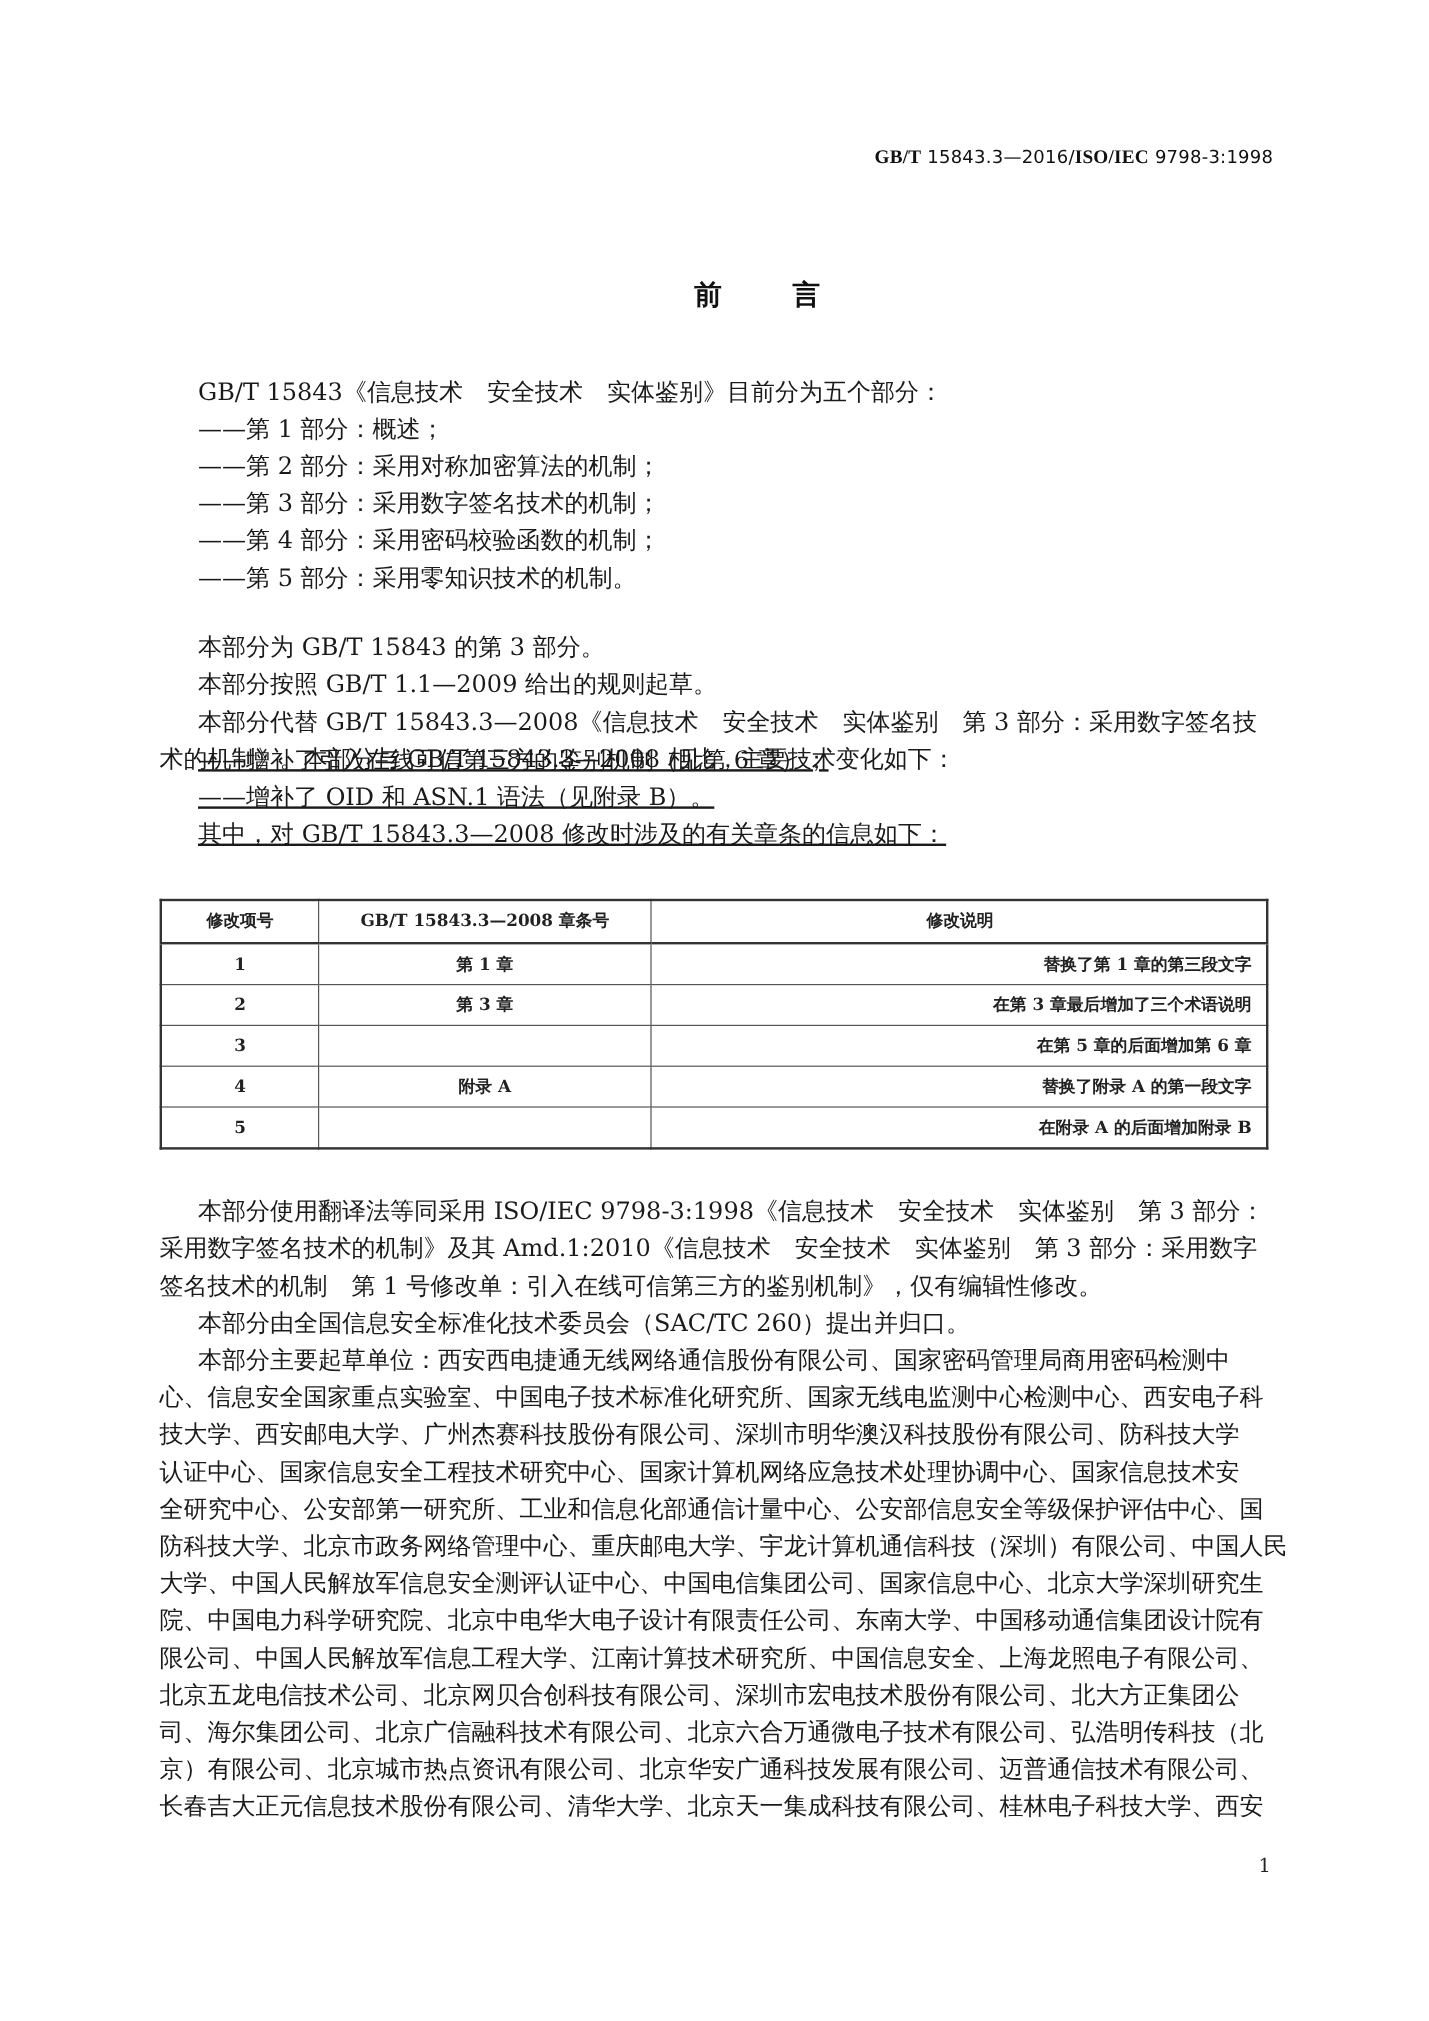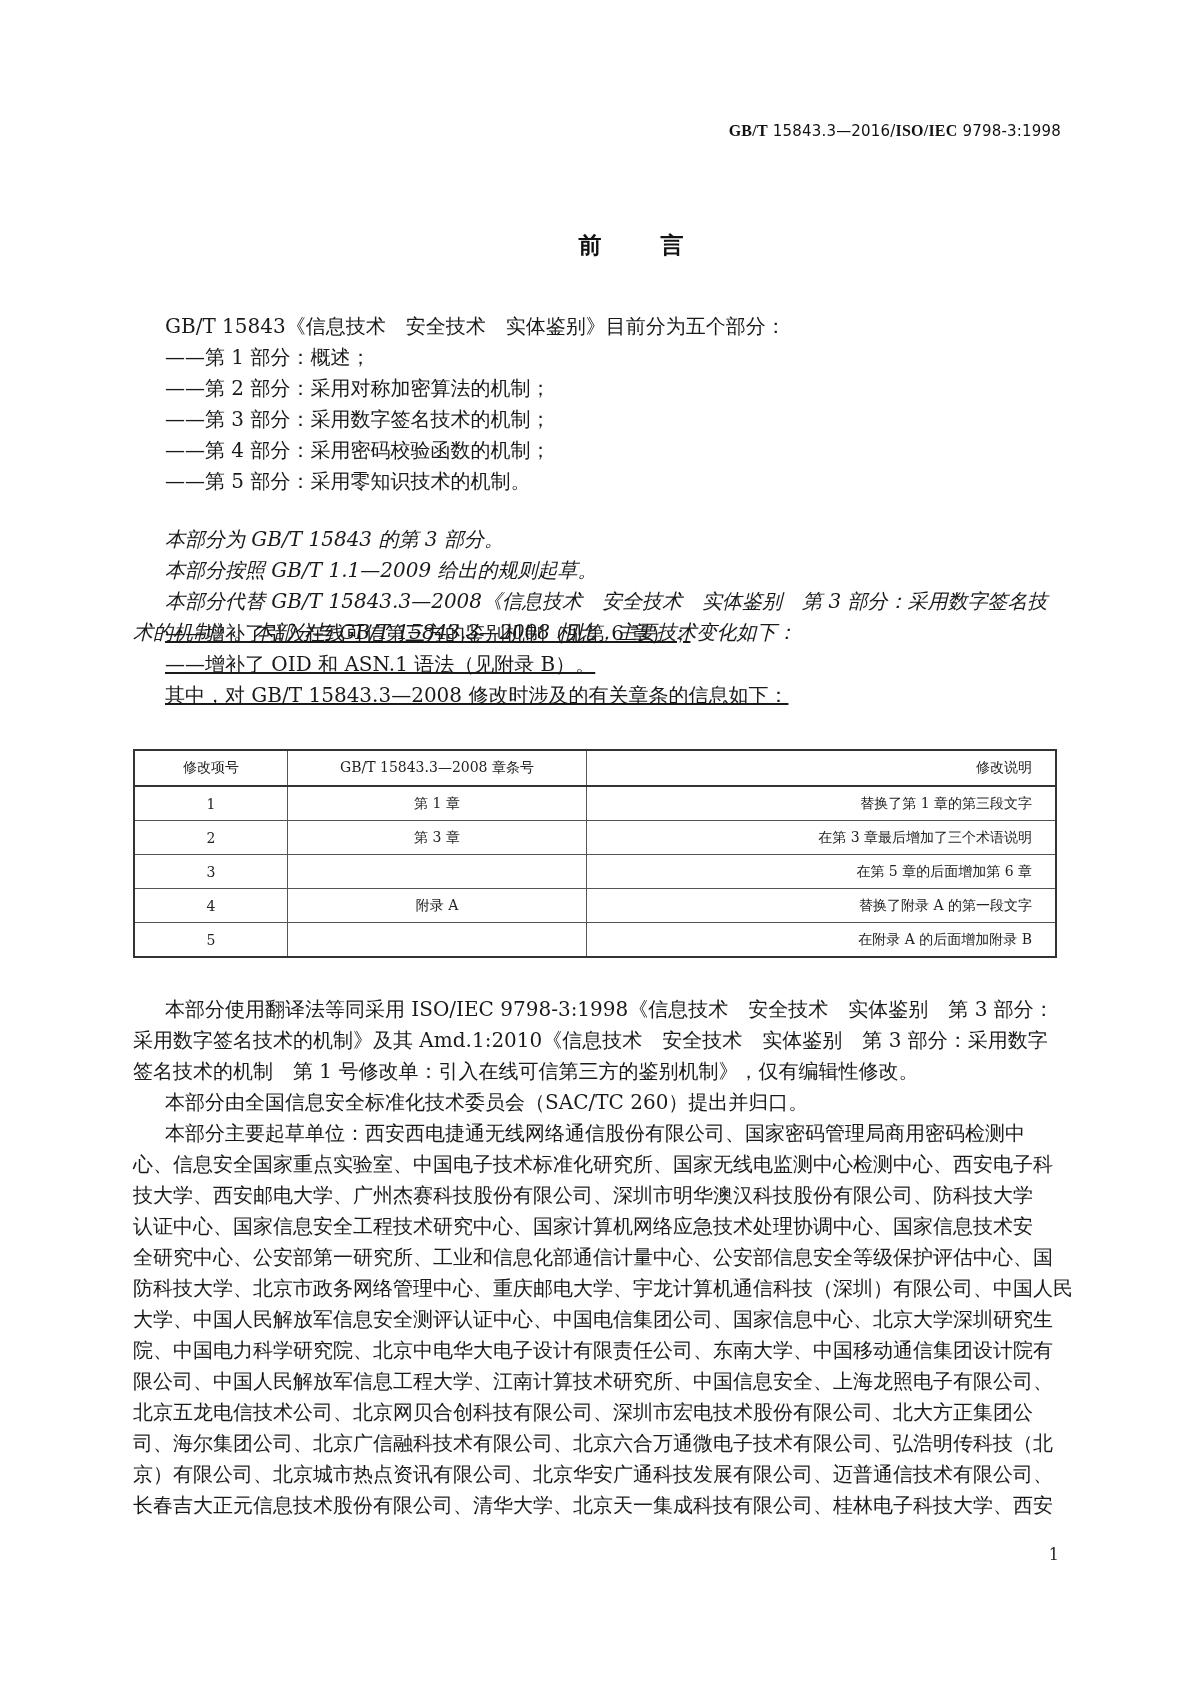--- a/index.html
+++ b/index.html
@@ -27,36 +27,36 @@
 
   .body-text {
     position: absolute; left: 133px; width: 924px;
     font-size: 20px; line-height: 31px; color: #1a1a1a;
   }
   .p { margin: 0; white-space: nowrap; }
   .indent { padding-left: 32px; }
   .dash { padding-left: 32px; }
 
   .block1 { top: 311px; }
-  .block2 { top: 524px; font-style: italic; }
+  .block2 { top: 524px; }
   .block3 { top: 680px; }
 
   table.changes {
     position: absolute; left: 133px; top: 749px; width: 924px;
     border-collapse: collapse; border: 2px solid #333;
     font-size: 14px; color: #222;
   }
   table.changes th, table.changes td {
-    border: 1px solid #555; height: 33px; padding: 0 23px; font-weight: normal;
+    border: 1px solid #555; height: 33px; padding: 0 12px; font-weight: bold;
   }
   table.changes thead th { border-bottom: 2px solid #333; height: 34px; }
   table.changes .c1 { width: 106px; text-align: center; }
   table.changes .c2 { width: 252px; text-align: center; }
   table.changes .c3 { text-align: right; padding-left: 14px; }
-  table.changes thead .c3 { text-align: right; }
+  table.changes thead .c3 { text-align: center; }
 
   .block4 { top: 994px; }
   .page-number {
     position: absolute; right: 132px; top: 1545px; font-size: 16px; color: #222;
   }
 </style>
 </head>
 <body>
 
 <div class="page">

